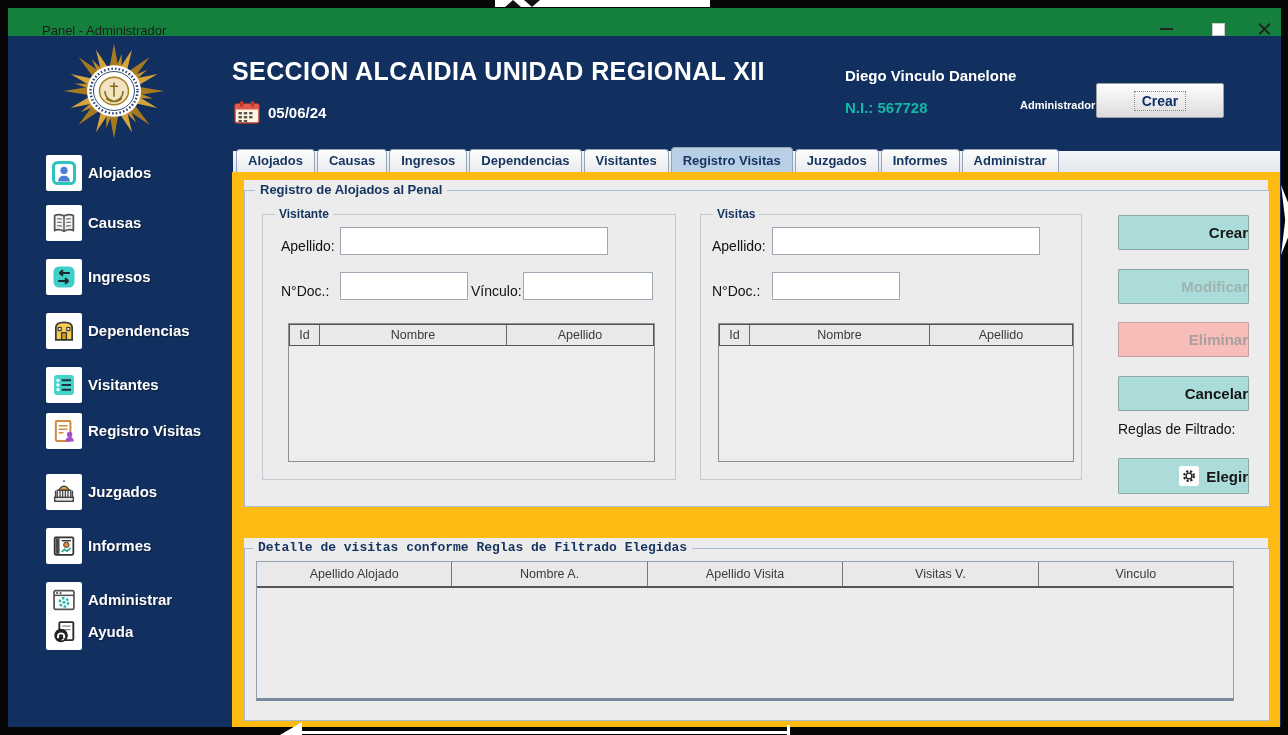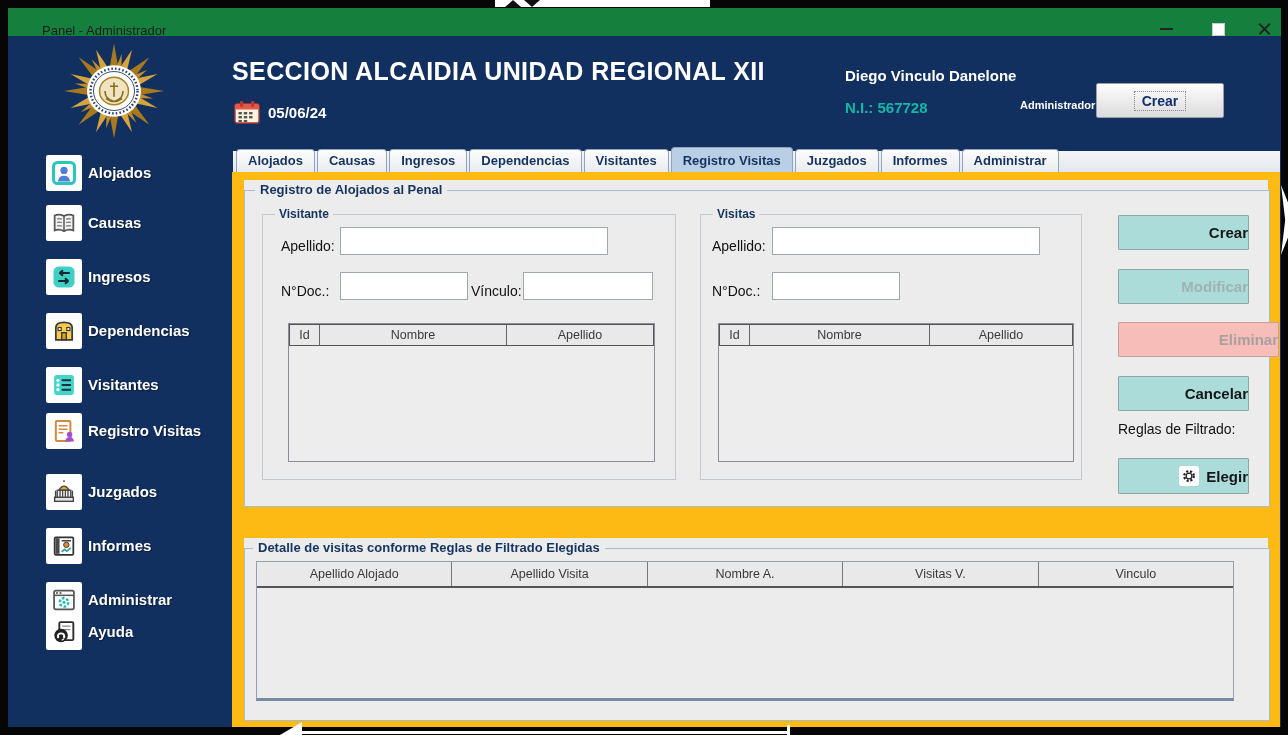--- a/index.html
+++ b/index.html
@@ -54,21 +54,21 @@
   .mini-table{border:1px solid #8a8f96;background:#EDEDEE;}
   .mt-head{display:flex;height:22px;border:1px solid #555;box-sizing:border-box;background:#E9E9E9;}
   .mt-cell{border-right:1px solid #666;display:flex;align-items:center;justify-content:center;
            font-size:12.5px;color:#3a3a3a;box-sizing:border-box;}
   .mt-cell:last-child{border-right:none;}
   
   .act-btn{left:1118px;width:129px;height:33px;display:flex;align-items:center;justify-content:flex-end;
            font-size:15px;font-weight:bold;border-radius:1px;cursor:pointer;margin-top:8px;}
   .teal{background:#ABDCD9;border:1px solid #8FA8A6;color:#161616;}
   .teal.disabled{color:#9FB3B1;cursor:default;}
-  .pink{background:#F6BDB9;border:1px solid #C5A09D;color:#ABA09F;cursor:default;padding-left:30px;}
+  .pink{background:#F6BDB9;border:1px solid #C5A09D;color:#ABA09F;cursor:default;}
   .reglas-label{left:1118px;top:421px;font-size:14px;color:#111;}
   .gear-chip{width:20px;height:20px;background:#FFFFFF;border-radius:3px;margin-right:7px;
              display:flex;align-items:center;justify-content:center;}
   
   .big-table{left:256px;top:561px;width:978px;height:140px;border:1px solid #93A0AD;border-bottom:3px solid #7A8BA0;
              background:#ECECEC;box-sizing:border-box;}
   .bt-head{display:flex;height:24px;border-bottom:2px solid #555;background:#E9E9E9;}
   .bt-cell{flex:1;border-right:1px solid #777;display:flex;align-items:center;justify-content:center;
            font-size:12.5px;color:#3a3a3a;box-sizing:border-box;}
   .bt-cell:last-child{border-right:none;}
@@ -336,27 +336,27 @@
       <svg width="16" height="16" viewBox="0 0 20 20">
           <circle cx="10" cy="10" r="6" fill="none" stroke="#222" stroke-width="2.8" stroke-dasharray="2.7,2.1"></circle>
           <circle cx="10" cy="10" r="3.6" fill="none" stroke="#222" stroke-width="1.6"></circle>
         </svg>
     </span>
     <span>Elegir</span>
   </div>
 
   <div class="abs topfill" style="left:244px;top:538px;width:1024px;height:12px;"></div>
   <div class="abs panel" style="left:244px;top:548px;width:1024px;height:171px;">
-    <span class="panel-title" style="left:8px;">Detalle de visitas conforme Reglas de Filtrado Elegidas</span>
+    <span class="panel-title" style="left:8px;font-family:Liberation Mono, monospace;">Detalle de visitas conforme Reglas de Filtrado Elegidas</span>
   </div>
   <div class="abs big-table">
     <div class="bt-head">
       <div class="bt-cell">Apellido Alojado</div>
+      <div class="bt-cell">Nombre A.</div>
       <div class="bt-cell">Apellido Visita</div>
-      <div class="bt-cell">Nombre A.</div>
       <div class="bt-cell">Visitas V.</div>
       <div class="bt-cell">Vinculo</div>
     </div>
     <div style="height:111px;"></div>
   </div>
 
   <div class="abs artifact" style="left:495px;top:0;width:215px;height:7px;"></div>
   <div class="abs" style="left:505px;top:0;width:16px;height:7px;background:#111;clip-path:polygon(0 100%,50% 0,100% 100%);"></div>
   <div class="abs" style="left:524px;top:0;width:16px;height:7px;background:#111;clip-path:polygon(0 0,50% 100%,100% 0);"></div>
   <div class="abs artifact" style="left:300px;top:731px;width:488px;height:2.5px;"></div>

